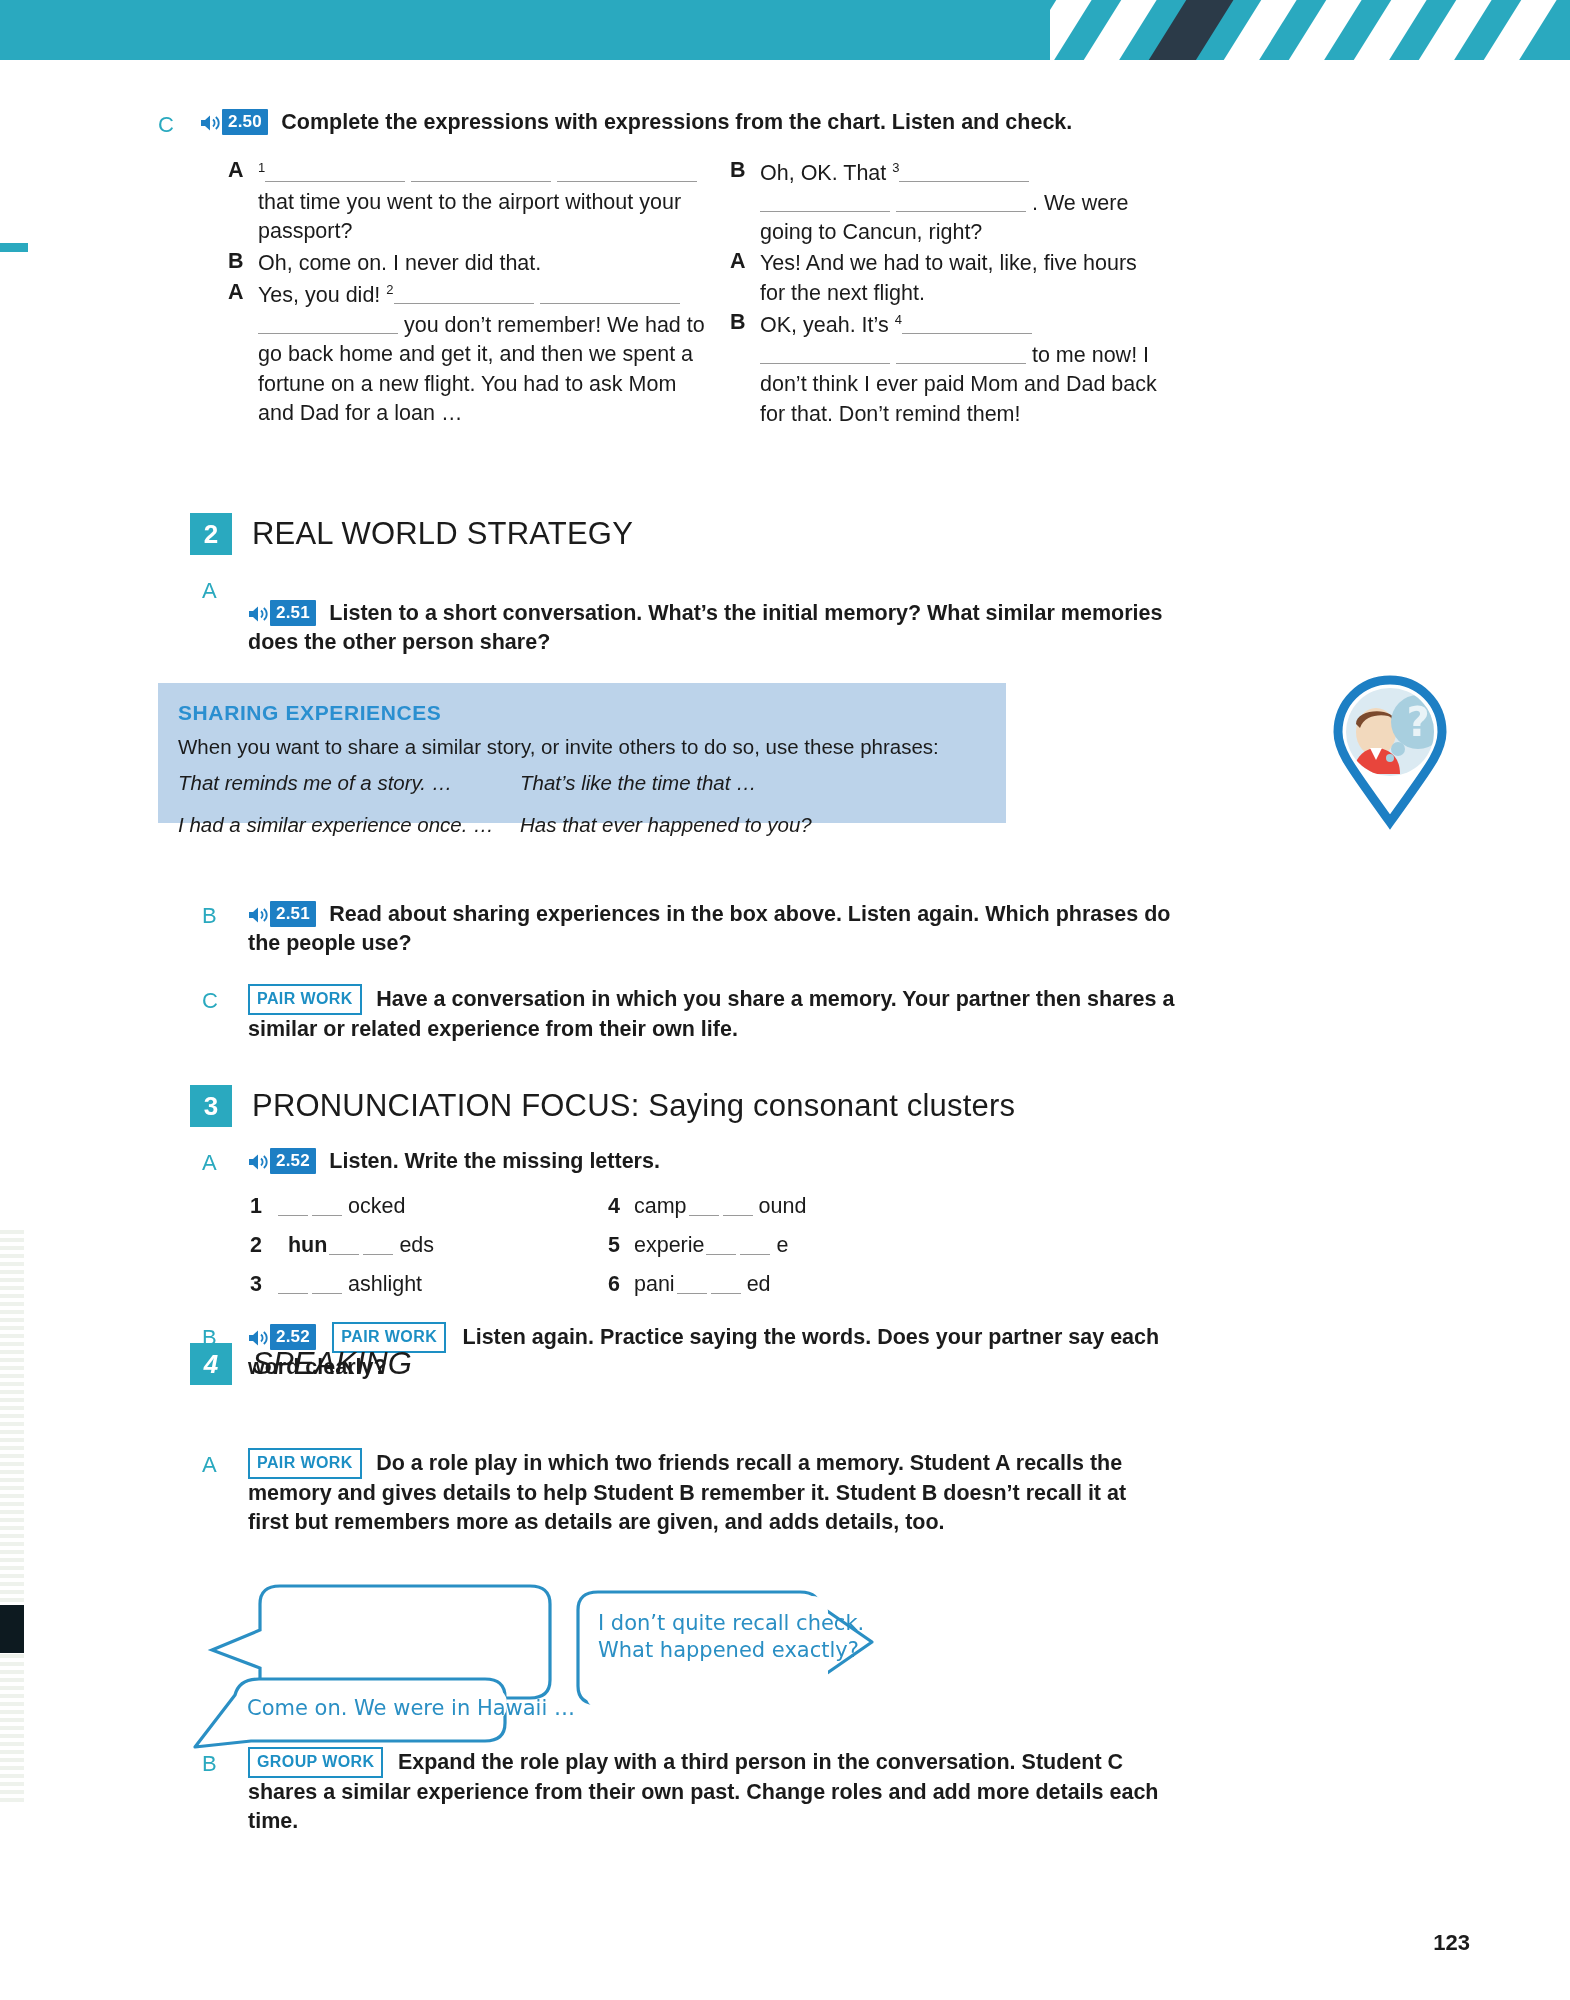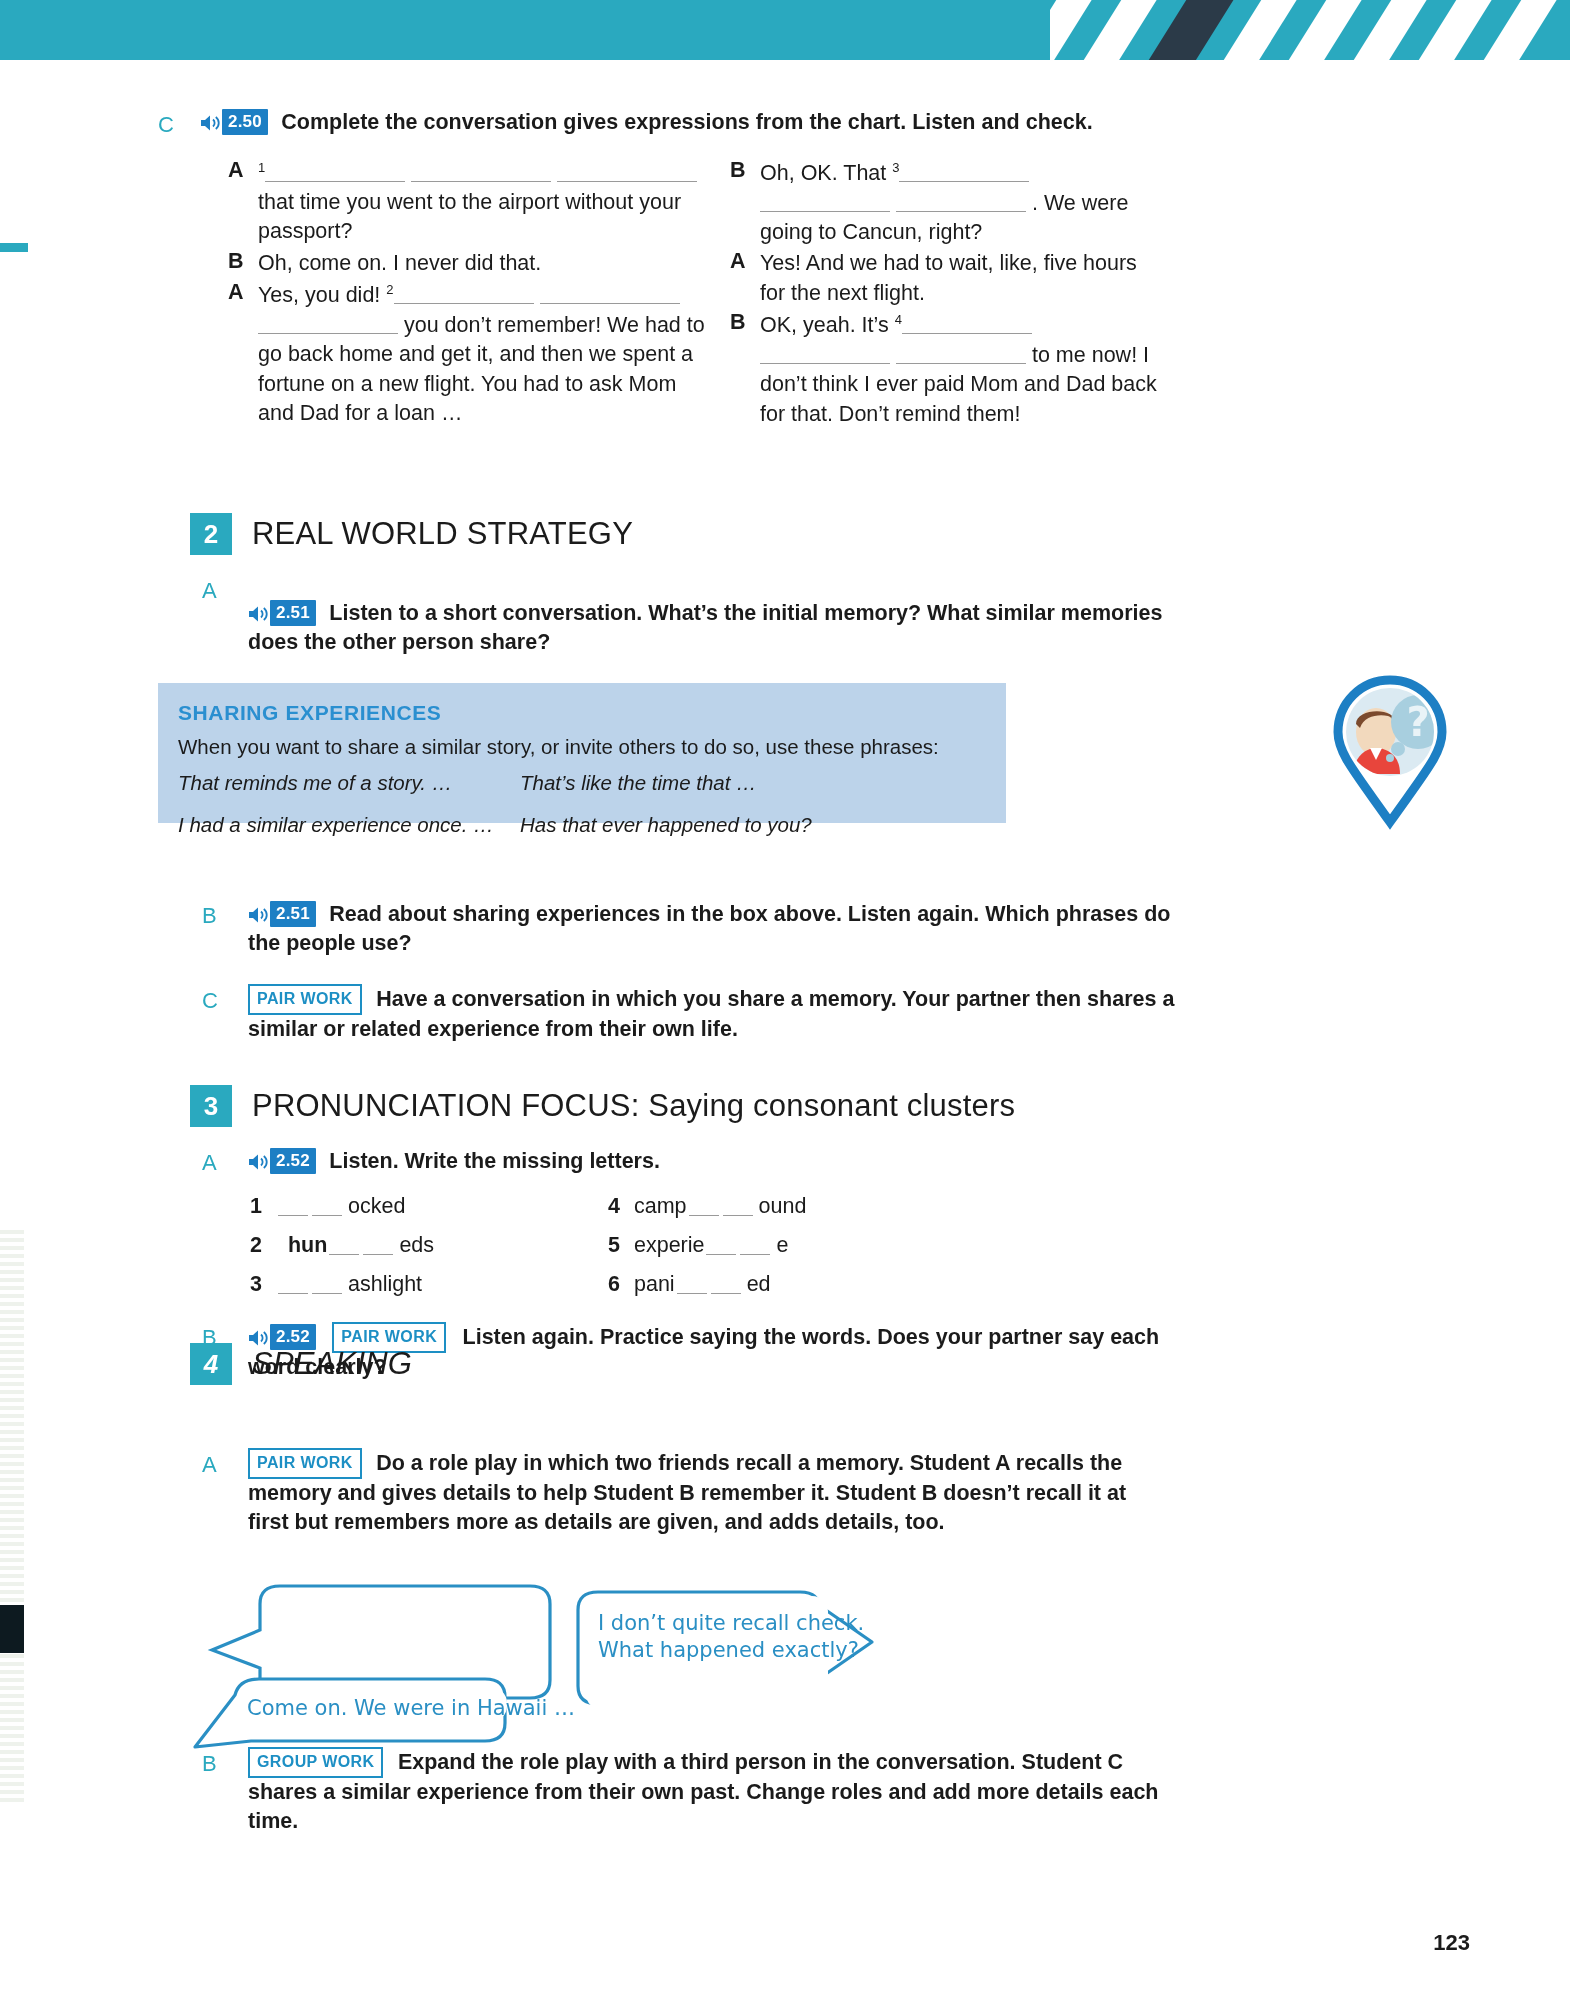--- a/index.html
+++ b/index.html
@@ -205,21 +205,21 @@
   </div>
 
   <div style="position:absolute;left:200px;top:108px;width:960px;">
     <span class="audio-ico">
       <svg width="22" height="18" viewBox="0 0 22 18">
         <path d="M1 6 H5 L10 1.5 V16.5 L5 12 H1 Z" fill="#1d7fc4"></path>
         <path d="M13 5.5 A4.6 4.6 0 0 1 13 12.5" stroke="#1d7fc4" stroke-width="1.8" fill="none"></path>
         <path d="M15.8 3 A7.6 7.6 0 0 1 15.8 15" stroke="#1d7fc4" stroke-width="1.8" fill="none"></path>
       </svg>
     </span><span class="track">2.50</span>
-    <span class="instr" style="margin-left:9px;">Complete the conversation gives expressions from the chart. Listen and check.</span>
+    <span class="instr" style="margin-left:9px;">Complete the expressions with expressions from the chart. Listen and check.</span>
   </div>
 
   <div style="position:absolute;left:228px;top:158px;width:490px;" id="dlg-left">
       <div class="dlg-row">
         <div class="dlg-spk">A</div>
         <div class="dlg-txt"><span class="sup">1</span><span class="blank" style="width:140px;"></span> <span class="blank" style="width:140px;"></span> <span class="blank" style="width:140px;"></span> that time you went to the airport without your passport?</div>
       </div>
       <div class="dlg-row">
         <div class="dlg-spk">B</div>
         <div class="dlg-txt">Oh, come on. I never did that. </div>

